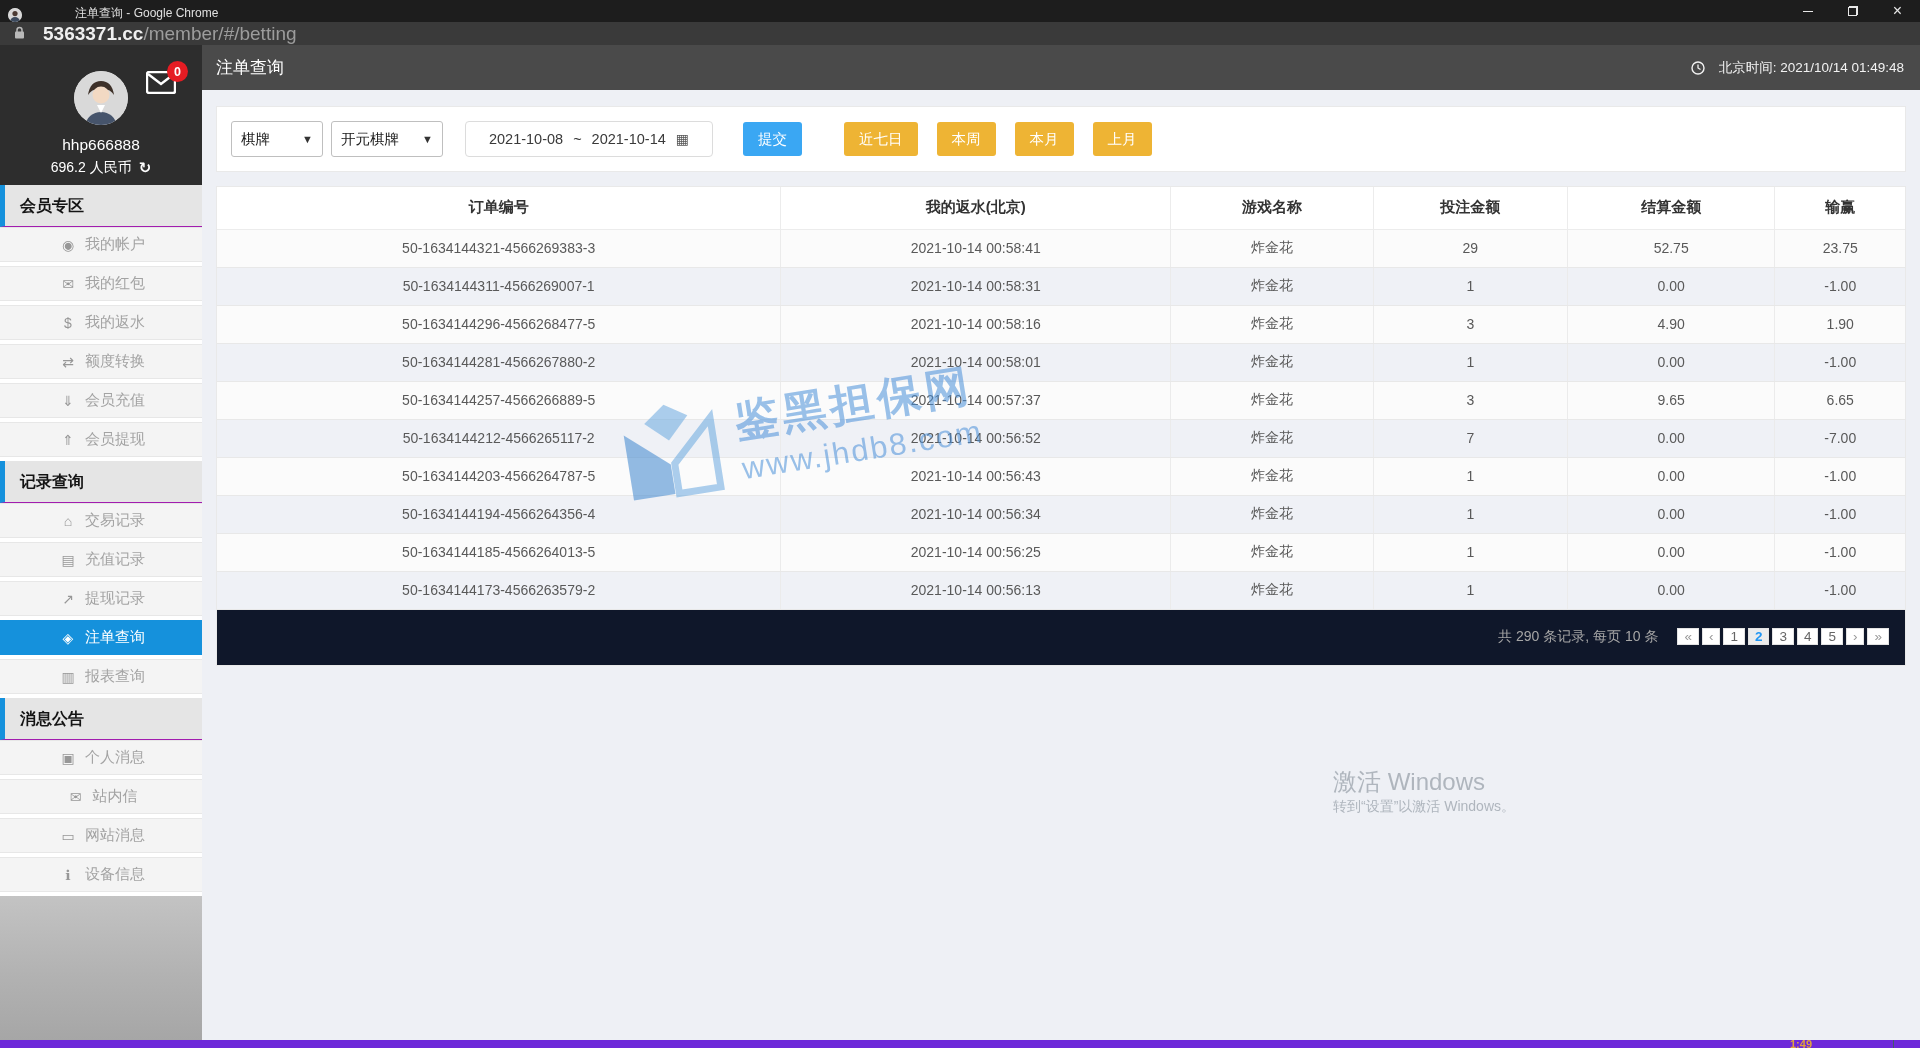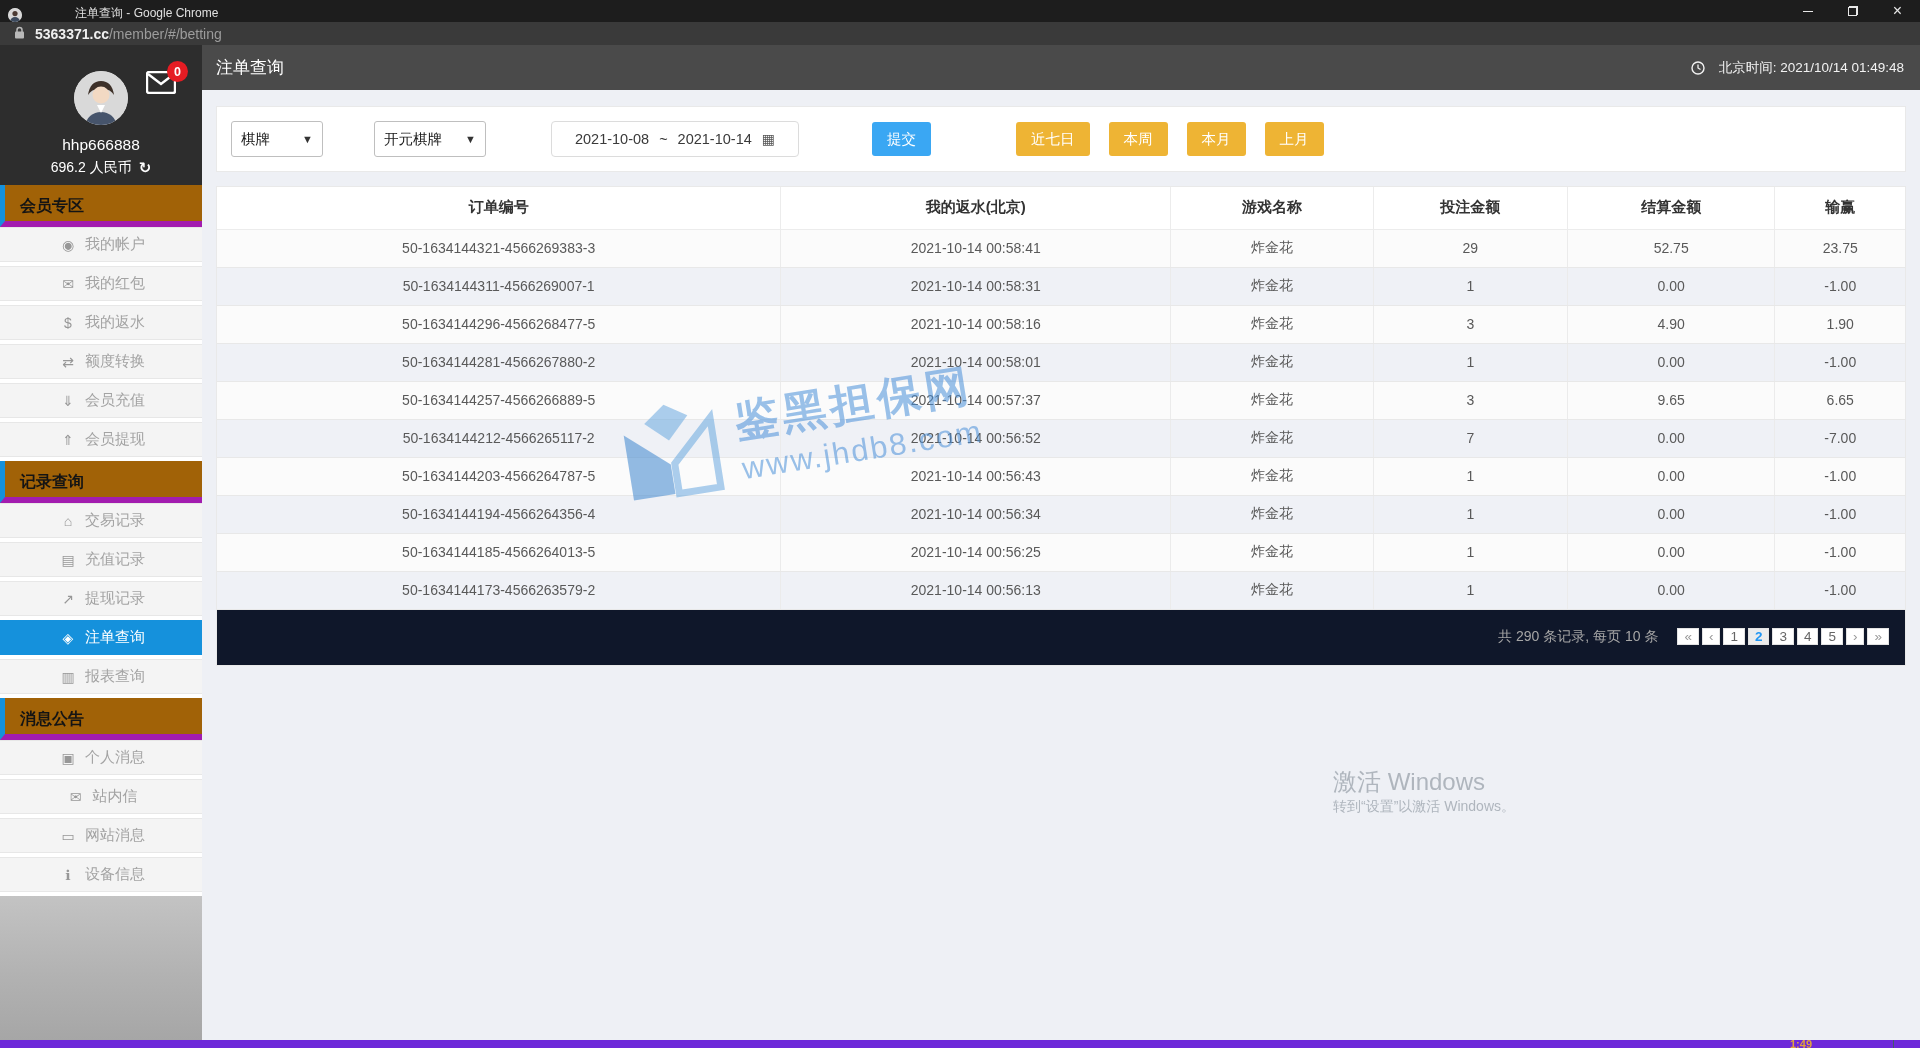--- a/index.html
+++ b/index.html
@@ -13,60 +13,60 @@
   .win-controls { display:flex; height:100%; }
   .win-btn { width:45px; height:100%; display:flex; align-items:center; justify-content:center; color:#e8e8e8; cursor:pointer; }
   .glyph-min { display:block; width:10px; height:1px; background:#e8e8e8; }
   .glyph-restore { position:relative; width:10px; height:10px; }
   .glyph-restore::before { content:""; position:absolute; right:0; top:0; width:7px; height:7px; border:1px solid #e8e8e8; }
   .glyph-restore::after  { content:""; position:absolute; left:0; bottom:0; width:7px; height:7px; border:1px solid #e8e8e8; background:#1d1d1d; }
   .glyph-close { font-size:16px; line-height:1; }
 
   .urlbar { height:23px; background:#3a3a3a; display:flex; align-items:center; }
   .lock { margin-left:14px; flex:none; }
-  .url-text { font-size:14px; margin-left:10px; }
+  .url-text { font-size:19px; margin-left:18px; }
   .url-domain { color:#f0f0f0; font-weight:bold; }
   .url-path { color:#9c9c9c; }
 
   
   .app { display:flex; height:995px; }
 
   
   .sidebar { width:202px; flex:none; background:#fff; display:flex; flex-direction:column; }
   .profile { height:140px; flex:none; background:#2d2d2d; color:#fff; position:relative;
              display:flex; flex-direction:column; align-items:center; padding-top:26px; }
   .avatar { width:54px; height:54px; border-radius:50%; background:#d9d9d9; overflow:hidden; flex:none; }
   .profile-name { margin-top:11px; font-size:15.5px; }
   .profile-balance { margin-top:5px; font-size:14px; display:flex; align-items:center; gap:7px; }
   .refresh-glyph { font-size:15px; font-weight:bold; cursor:pointer; }
   .mail-wrap { position:absolute; right:26px; top:26px; cursor:pointer; }
   .mail-badge { position:absolute; right:-12px; top:-10px; min-width:21px; height:21px; border-radius:50%;
                 background:#e51c23; color:#fff; font-size:12.5px; font-weight:bold;
                 display:flex; align-items:center; justify-content:center; }
 
   .menu { flex:none; }
-  .section-title { height:42px; line-height:41px; background:#a16207; border-left:5px solid #1591dc;
-                   border-bottom:6px solid #a21caf; padding-left:15px; font-size:16px; font-weight:bold; color:#141414; }
+  .section-title { height:42px; line-height:41px; background:#e5e5e5; border-left:5px solid #1591dc;
+                   border-bottom:1px solid #a21caf; padding-left:15px; font-size:16px; font-weight:bold; color:#141414; }
   .menu-item { height:35px; margin-bottom:4px; background:#f4f4f4; border-top:1px solid #e7e7e7; border-bottom:1px solid #e7e7e7;
                display:flex; align-items:center; justify-content:center; color:#a3a3a3; font-size:15px; cursor:pointer; }
   .mi-icon { width:22px; text-align:center; margin-right:6px; color:#979797; font-size:14px; }
   .menu-item.active { background:#1591dc; border-color:#1591dc; color:#fff; }
   .menu-item.active .mi-icon { color:#fff; }
   .sidebar-rest { flex:1; background:linear-gradient(180deg,#c3c3c3 0%,#b2b2b2 55%,#a6a6a6 100%); }
 
   
   .main { flex:1; display:flex; flex-direction:column; background:#eef0f5; min-width:0; }
   .main-header { height:45px; flex:none; background:#4a4a4a; color:#fff; display:flex; align-items:center;
                  justify-content:space-between; padding:0 16px 0 14px; }
   .main-title { font-size:17px; }
   .beijing-time { font-size:13.5px; display:flex; align-items:center; gap:14px; color:#f2f2f2; }
 
   .content { position:relative; flex:1; padding:16px 14px; overflow:hidden; }
 
-  .filter-card { background:#fff; border:1px solid #e9e9e9; padding:14px; display:flex; align-items:center;gap:43px; }
+  .filter-card { background:#fff; border:1px solid #e9e9e9; padding:14px; display:flex; align-items:center; }
   .select-box { width:92px; height:36px; border:1px solid #bfbfbf; border-radius:3px; background:#fff;
                 display:flex; align-items:center; justify-content:space-between; padding:0 9px;
                 font-size:14.5px; color:#1a1a1a; cursor:pointer; }
   .select-box + .select-box { margin-left:8px; width:112px; }
   .chev { font-size:11px; color:#333; }
   .date-box { width:248px; height:36px; border:1px solid #dcdcdc; border-radius:4px; margin-left:22px;
               display:flex; align-items:center; justify-content:center; gap:10px; font-size:14.5px; color:#3a3a3a; cursor:text; }
   .cal-glyph { color:#555; font-size:14px; }
   .btn { height:34px; border:none; border-radius:3px; color:#fff; font-size:14.5px; padding:0 15px; cursor:pointer;
          font-family:inherit; }

